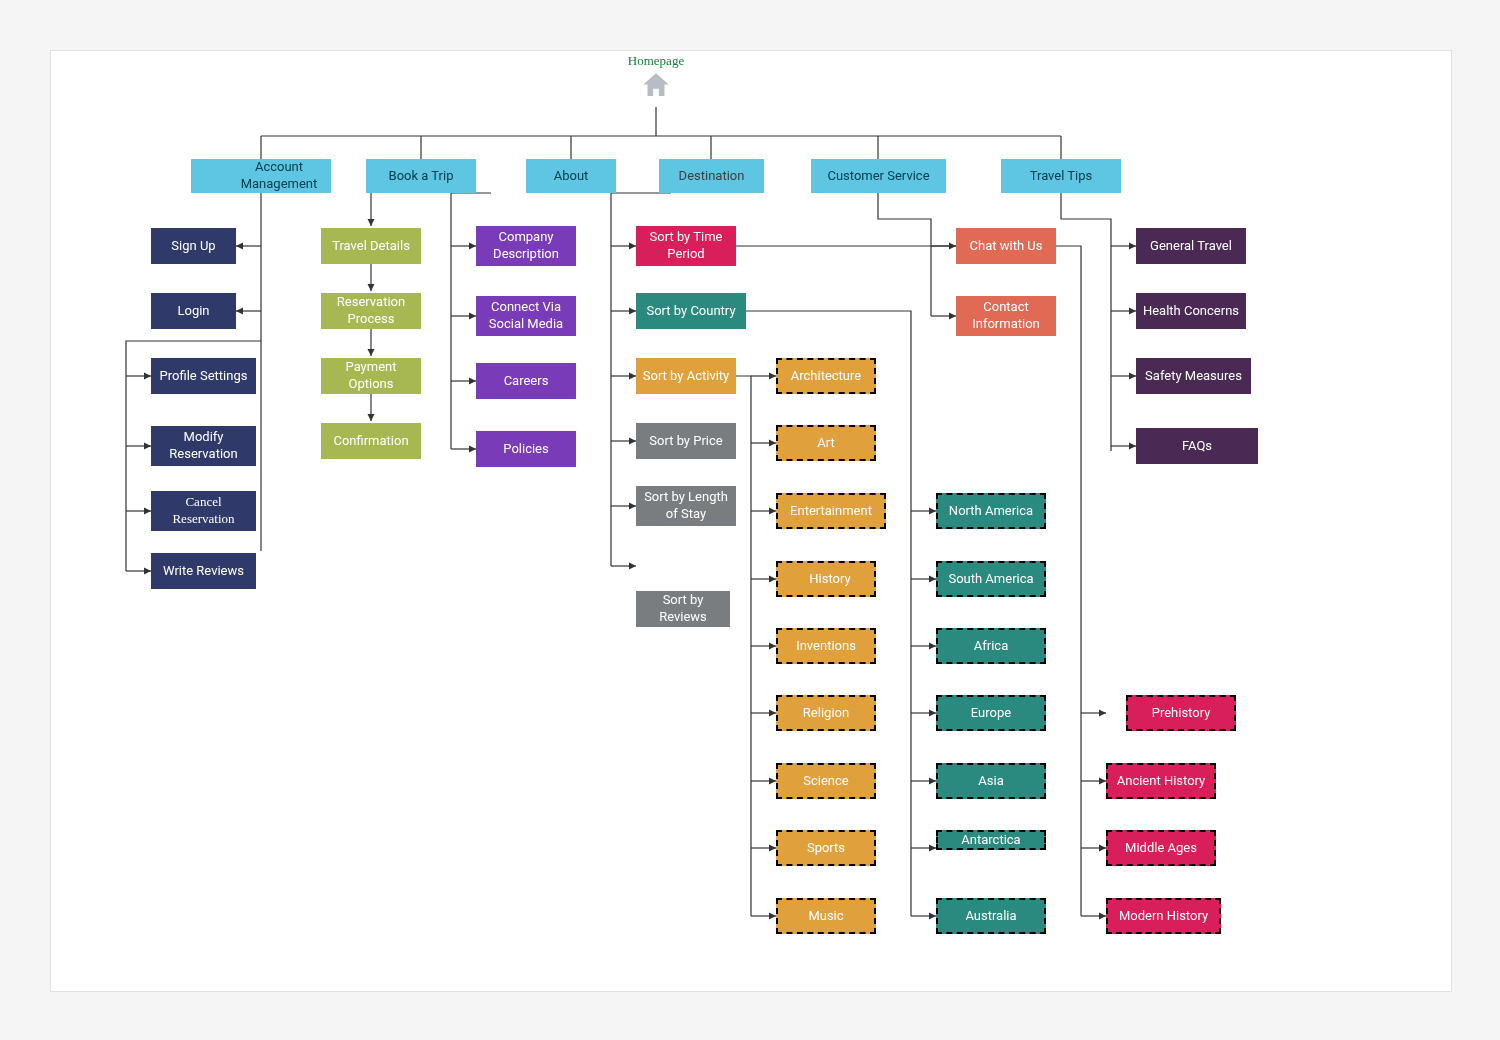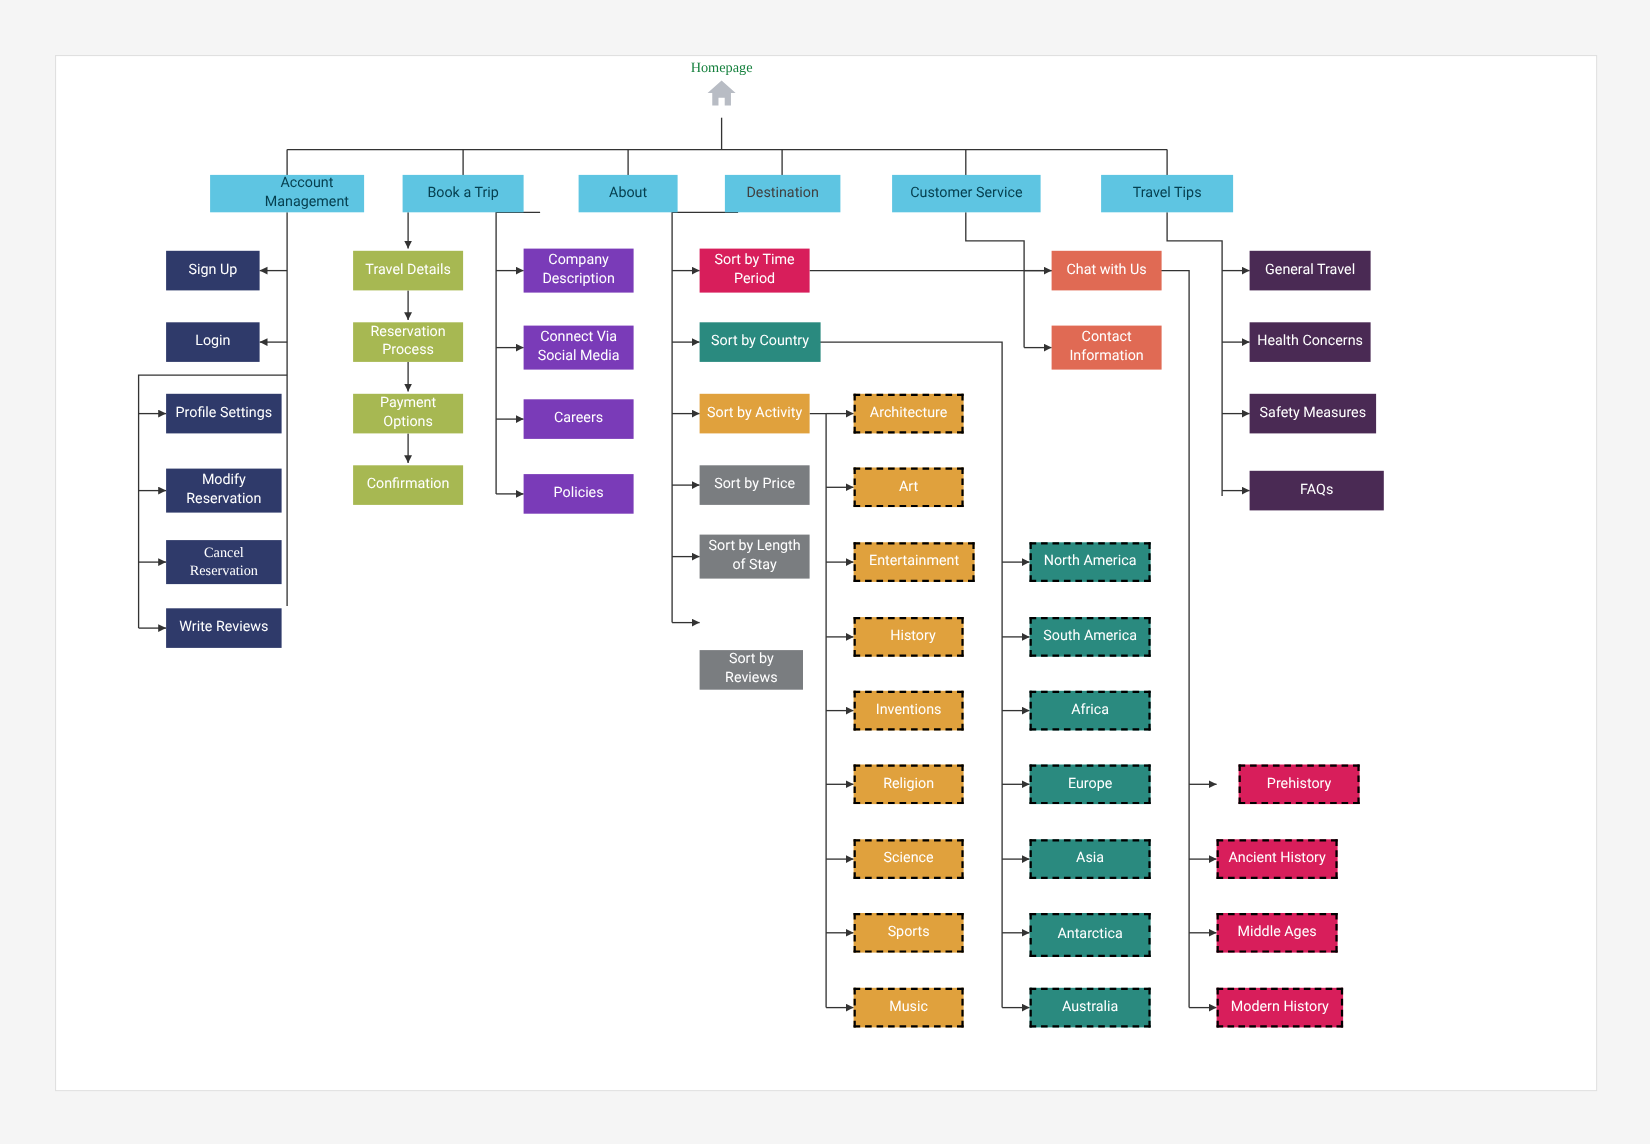--- a/index.html
+++ b/index.html
@@ -157,21 +157,21 @@
     <div class="node dashed" style="left:725px;top:644px;width:100px;height:36px;background:#e0a13d;">Religion</div>
     <div class="node dashed" style="left:725px;top:712px;width:100px;height:36px;background:#e0a13d;">Science</div>
     <div class="node dashed" style="left:725px;top:779px;width:100px;height:36px;background:#e0a13d;">Sports</div>
     <div class="node dashed" style="left:725px;top:847px;width:100px;height:36px;background:#e0a13d;">Music</div>
 
     <div class="node dashed" style="left:885px;top:442px;width:110px;height:36px;background:#2a8a7f;">North America</div>
     <div class="node dashed" style="left:885px;top:510px;width:110px;height:36px;background:#2a8a7f;">South America</div>
     <div class="node dashed" style="left:885px;top:577px;width:110px;height:36px;background:#2a8a7f;">Africa</div>
     <div class="node dashed" style="left:885px;top:644px;width:110px;height:36px;background:#2a8a7f;text-align:center;">Europe</div>
     <div class="node dashed" style="left:885px;top:712px;width:110px;height:36px;background:#2a8a7f;">Asia</div>
-    <div class="node dashed" style="left:885px;top:779px;width:110px;height:40px;background:#2a8a7f;">Antarctica</div>
+    <div class="node dashed" style="left:885px;top:779px;width:110px;height:20px;background:#2a8a7f;">Antarctica</div>
     <div class="node dashed" style="left:885px;top:847px;width:110px;height:36px;background:#2a8a7f;">Australia</div>
 
     <div class="node dashed" style="left:1055px;top:644px;width:110px;height:36px;background:#d81e5b;margin-left:20px;">Prehistory</div>
     <div class="node dashed" style="left:1055px;top:712px;width:110px;height:36px;background:#d81e5b;">Ancient History</div>
     <div class="node dashed" style="left:1055px;top:779px;width:110px;height:36px;background:#d81e5b;">Middle Ages</div>
     <div class="node dashed" style="left:1055px;top:847px;width:115px;height:36px;background:#d81e5b;">Modern History</div>
 
   </div>
 </div>
 

